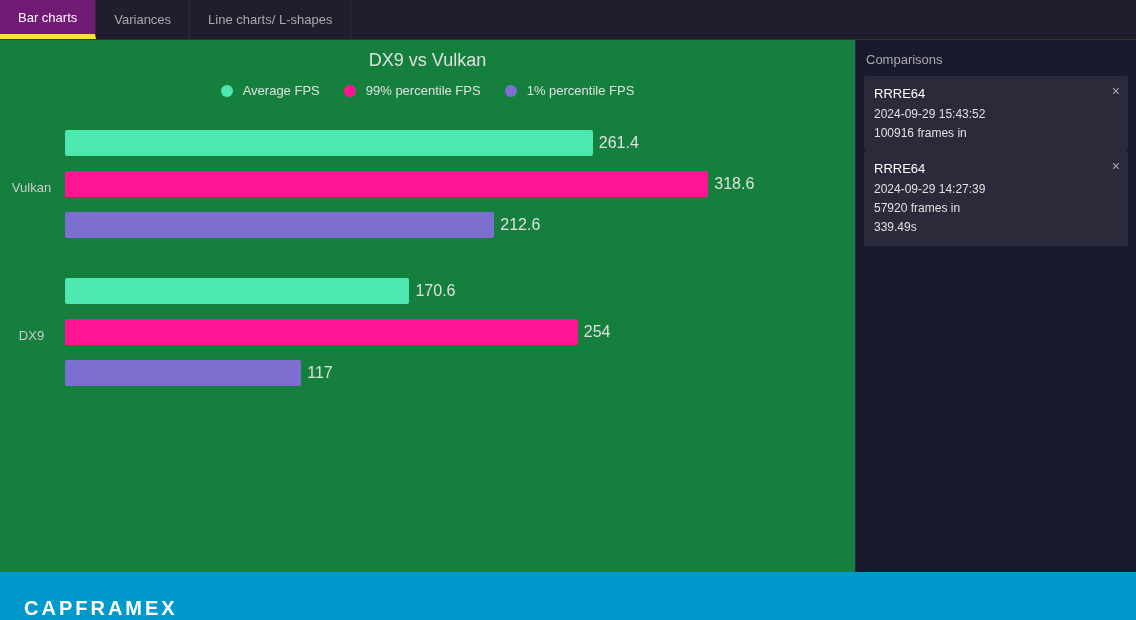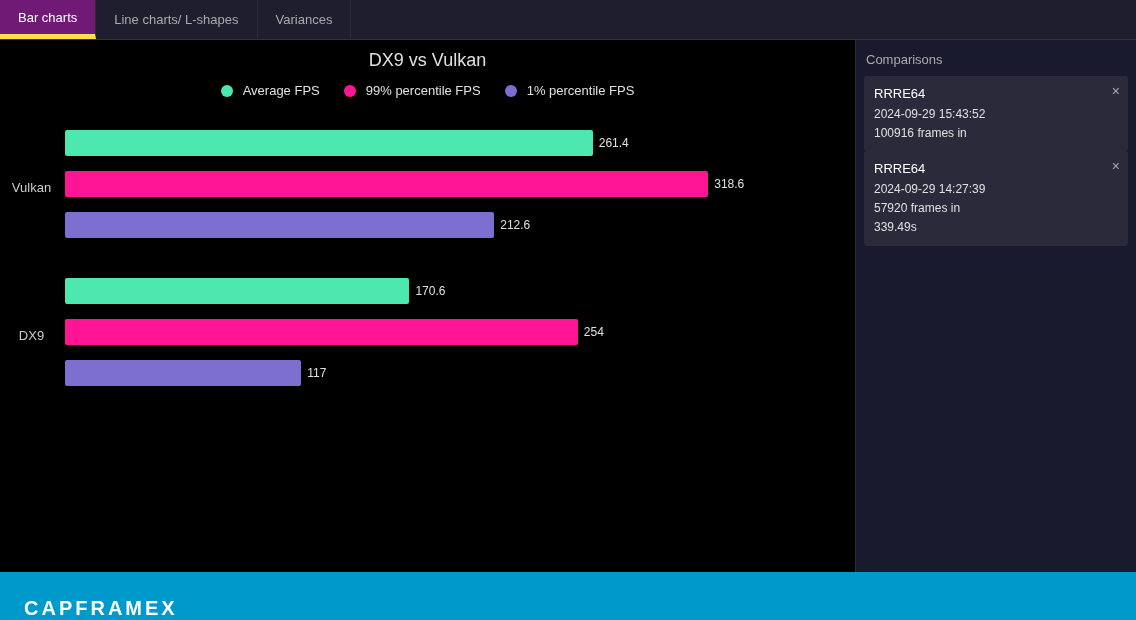--- a/index.html
+++ b/index.html
@@ -41,21 +41,21 @@
     
     .main-content {
       display: flex;
       flex: 1;
       overflow: hidden;
     }
 
     
     .chart-area {
       flex: 1;
-      background: #000000;
+      background: #15803d;
       padding: 10px 10px 10px 10px;
       display: flex;
       flex-direction: column;
       border-right: 1px solid #2a2a3a;
     }
 
     .chart-title {
       text-align: center;
       font-size: 18px;
       color: #e0e0e0;
@@ -91,21 +91,21 @@
 
     .bar {
       height: 26px;
       border-radius: 2px;
       display: flex;
       align-items: center;
     }
 
     .bar-label {
       margin-left: 6px;
-      font-size: 12px;
+      font-size: 16px;
       color: #e0e0e0;
       white-space: nowrap;
     }
 
     .groups-container {
       flex: 1;
       display: flex;
       flex-direction: column;
       justify-content: flex-start;
       padding-top: 10px;
@@ -193,24 +193,24 @@
     }
   </style>
 </head>
 <body>
 
 <div class="tab-bar">
   <div class="tab active">
     <span>Bar charts</span>
   </div>
   <div class="tab">
+    <span>Variances</span>
+  </div>
+  <div class="tab">
     <span>Line charts/ L-shapes</span>
-  </div>
-  <div class="tab">
-    <span>Variances</span>
   </div>
 </div>
 
 <div class="main-content">
 
   <div class="chart-area">
 
     <div class="chart-title">DX9 vs Vulkan</div>
 
     <div class="chart-legend">

